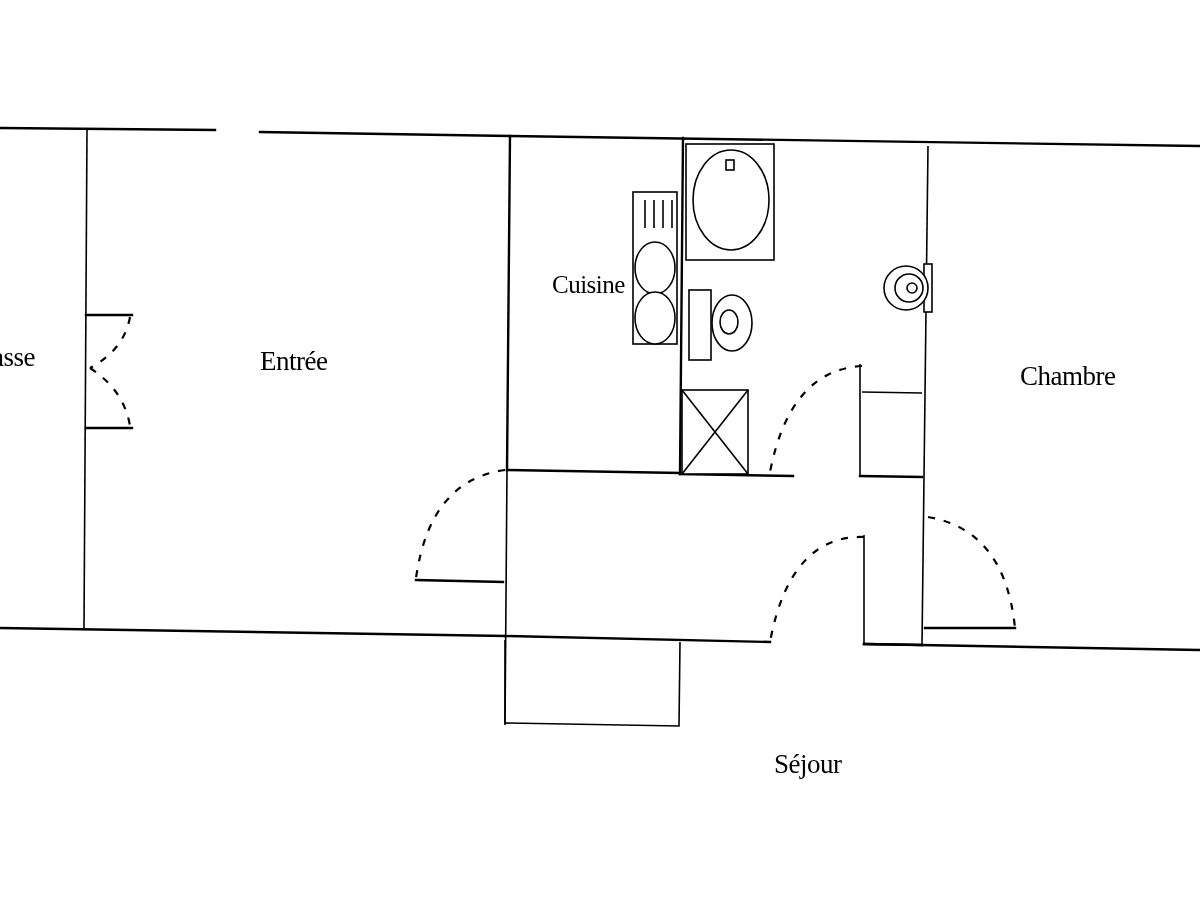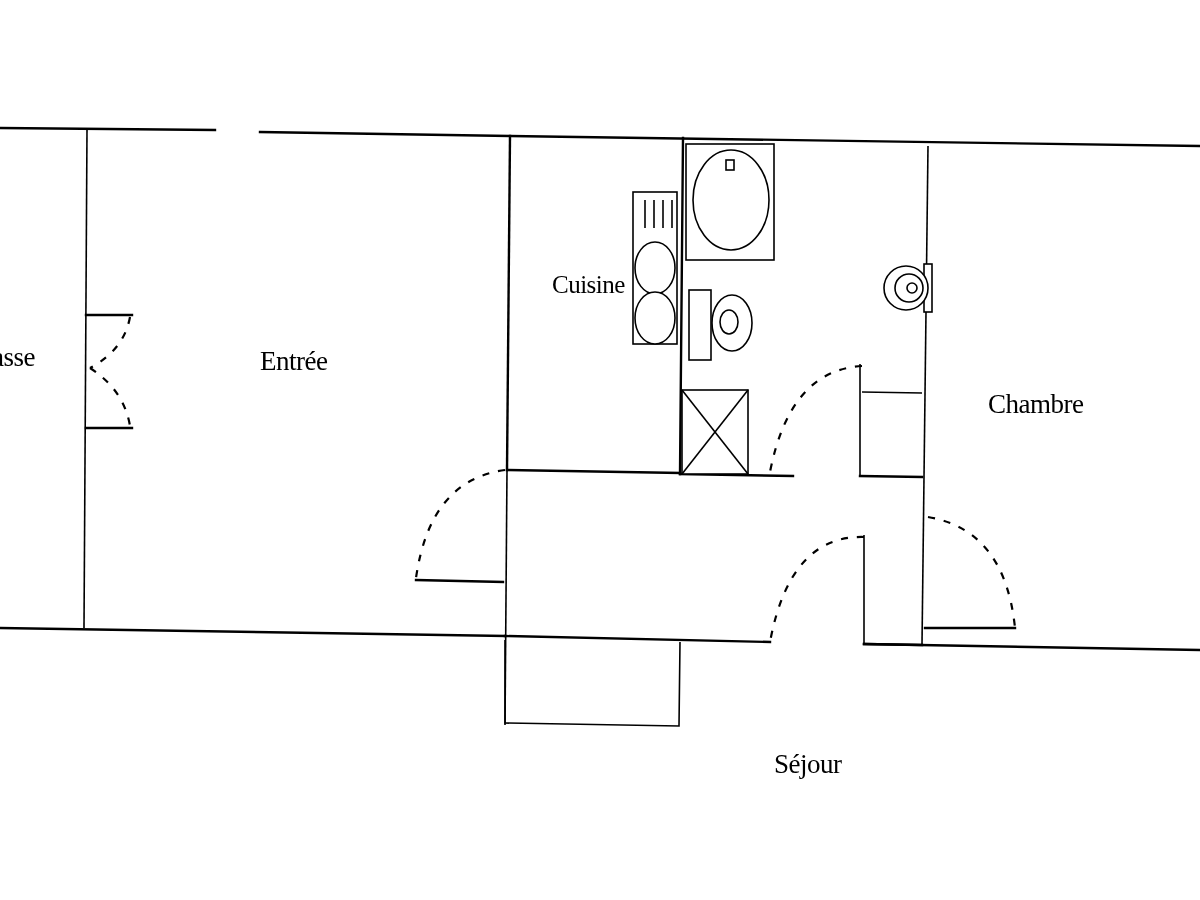--- a/index.html
+++ b/index.html
@@ -90,14 +90,14 @@
   <g>
     <rect class="fx" x="682" y="390" width="66" height="84"></rect>
     <line class="thin" x1="682" y1="390" x2="748" y2="474"></line>
     <line class="thin" x1="748" y1="390" x2="682" y2="474"></line>
   </g>
 </svg>
 
 <div class="label" style="left:-8px; top:342px;">asse</div>
 <div class="label" style="left:260px; top:346px;">Entrée</div>
 <div class="label" style="left:552px; top:271px; font-size:25px;">Cuisine</div>
-<div class="label" style="left:988px; top:361px;margin-top:28px;">Chambre</div>
+<div class="label" style="left:1020px; top:361px;">Chambre</div>
 <div class="label" style="left:774px; top:749px;">Séjour</div>
 
 </body></html>

